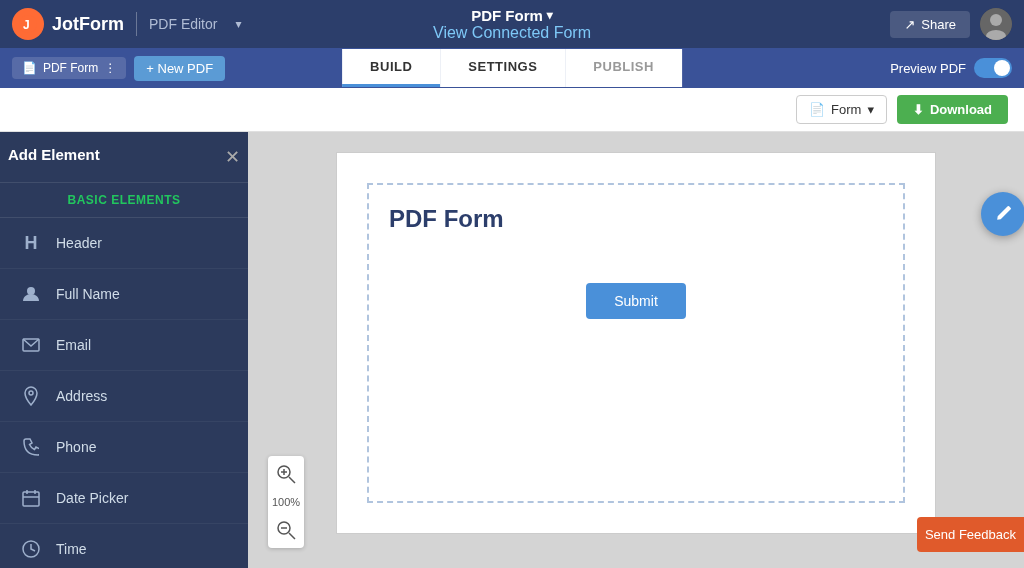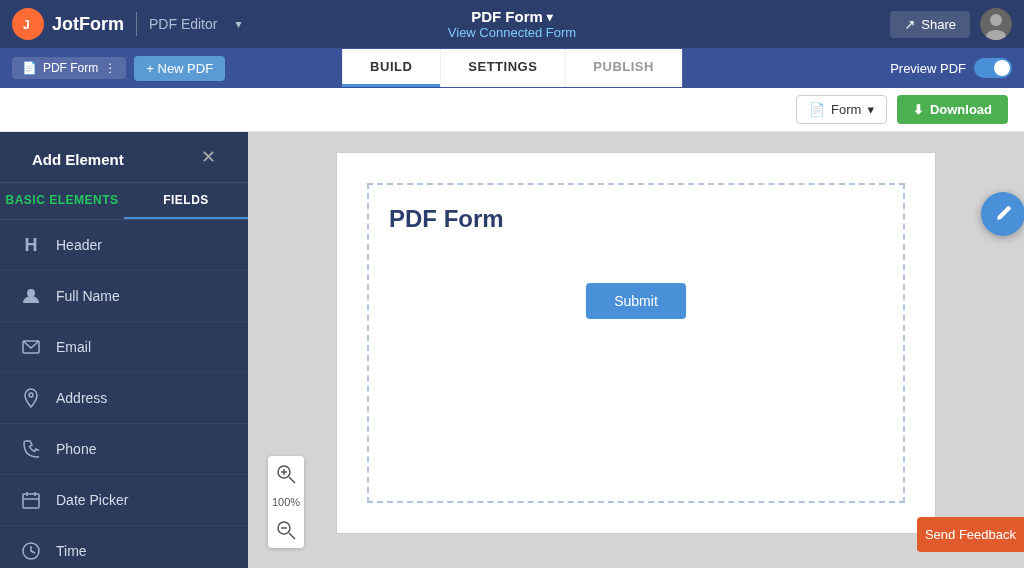--- a/index.html
+++ b/index.html
@@ -60,21 +60,21 @@
     .form-title {
       color: white;
       font-size: 15px;
       font-weight: 600;
       display: flex;
       align-items: center;
       gap: 4px;
     }
     .view-connected {
       color: #7ec8f7;
-      font-size: 13px;
+      font-size: 16px;
     }
     .nav-right {
       margin-left: auto;
       display: flex;
       align-items: center;
       gap: 10px;
     }
     .share-btn {
       background: rgba(255,255,255,0.15);
       color: white;
@@ -237,23 +237,23 @@
     .sidebar {
       width: 248px;
       background: #2c3a5c;
       color: white;
       display: flex;
       flex-direction: column;
       flex-shrink: 0;
     }
     .sidebar-header {
       display: flex;
-      align-items: flex-end;
+      align-items: flex-start;
       justify-content: space-between;
-      padding: 14px 32px;
+      padding: 14px 8px;
       border-bottom: 1px solid rgba(255,255,255,0.1);
     }
     .sidebar-title {
       font-size: 15px;
       font-weight: 700;
       color: white;
     }
     .close-icon {
       color: #aaa;
       font-size: 18px;
@@ -489,21 +489,20 @@
 
 <div class="main-layout">
 
   <div class="sidebar">
     <div class="sidebar-header">
       <span class="sidebar-title">Add Element</span>
       <span class="close-icon">✕</span>
     </div>
     <div class="sidebar-tabs">
       <div class="sidebar-tab">BASIC ELEMENTS</div>
-      <div class="sidebar-tab active">FIELDS</div>
     </div>
     <div class="sidebar-items">
 
       <div class="sidebar-item">
         <div class="item-icon" style="font-weight:900;font-size:18px;color:#9eb0cc;">H</div>
         <span class="item-label">Header</span>
       </div>
 
       <div class="sidebar-item">
         <div class="item-icon">

